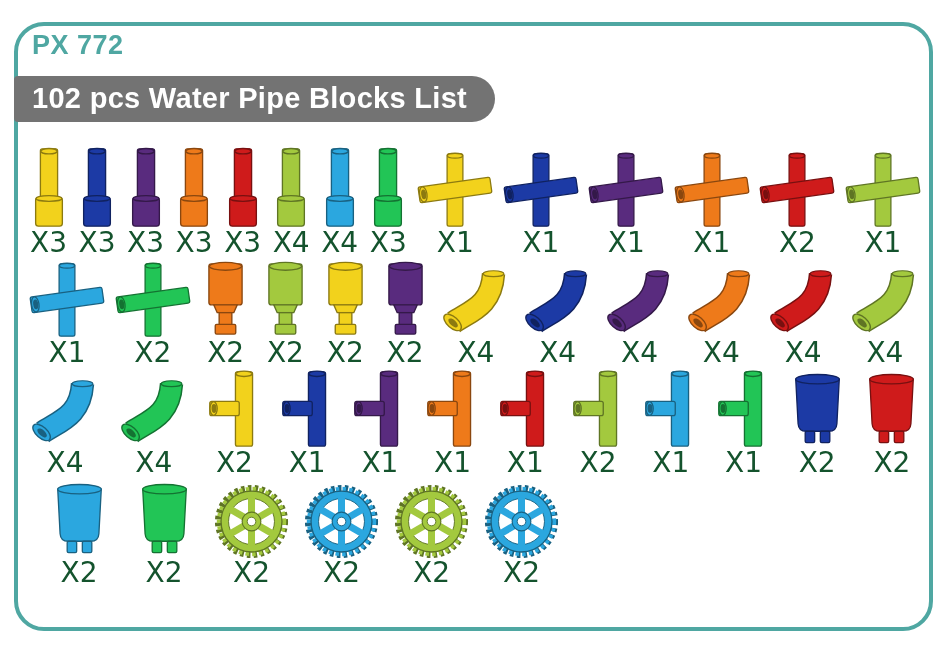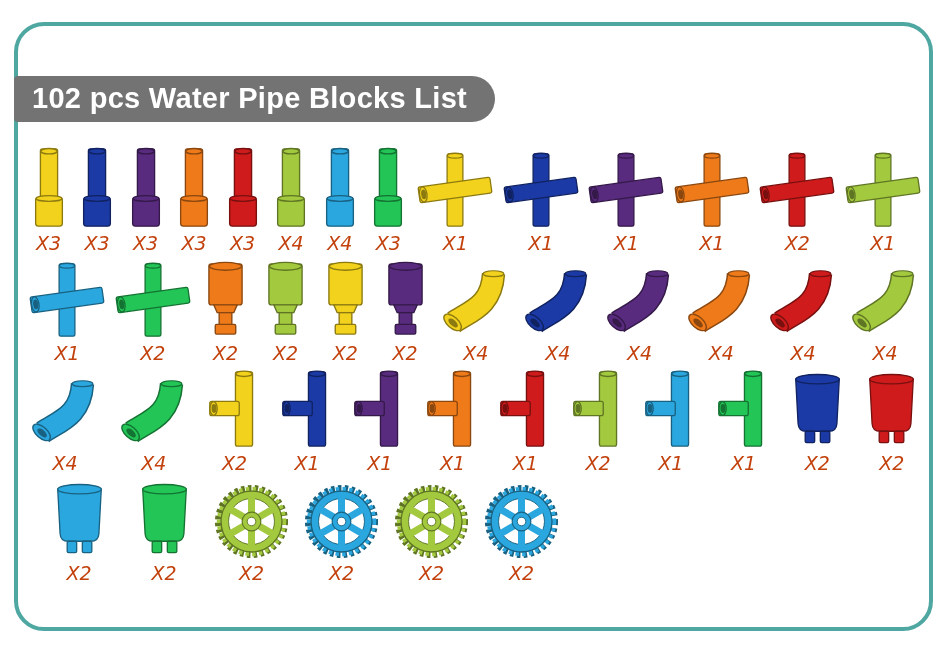--- a/index.html
+++ b/index.html
@@ -19,39 +19,40 @@
     font-size: 29px; font-weight: 700; letter-spacing: 0.3px; }
 
   .grid { position: absolute; left: 25px; top: 150px; width: 900px; }
 
   .row { display: flex; align-items: flex-end; justify-content: space-between;
     height: 106px; margin-bottom: 4px; }
   .row4 { justify-content: flex-start; gap: 1px; padding-left: 12px; }
 
   .cell { display: flex; flex-direction: column; align-items: center; justify-content: flex-end; }
   .cell .icon { display: flex; align-items: flex-end; justify-content: center; }
-  .cell .qty { font-family: "DejaVu Sans", sans-serif; font-size: 19px; color: #c2410c;
-    line-height: 26px; margin-top: 1px; font-style: italic; }
+  .cell .qty { font-family: "DejaVu Sans", sans-serif; font-size: 28px; color: #14532d;
+    line-height: 26px; margin-top: 1px; }
 
   .w-straight-pipe { width: 47px; }
   .w-cross-pipe   { width: 84px; }
   .w-funnel       { width: 58px; }
   .w-elbow        { width: 80px; }
   .w-tee          { width: 64px; }
   .w-bucket       { width: 66px; }
   .row4 .w-bucket { width: 84px; }
   .w-gear         { width: 89px; }
 
   svg { display: block; }
 </style>
 </head>
 <body>
 
 <div class="stage">
   <div class="frame-border"></div>
+  <div class="model-code">PX 772</div>
   <div class="title-pill">
     <span>102 pcs Water Pipe Blocks List</span>
   </div>
   <div class="grid">
       <div class="row row1">
         <div class="cell w-straight-pipe">
           <div class="icon">
             <svg viewBox="0 0 44 88" width="42" height="84">
     <g fill="#f2d21c" stroke="rgb(140,122,16)" stroke-width="1.4">
       <rect x="13" y="4" width="18" height="54" rx="2"></rect>

